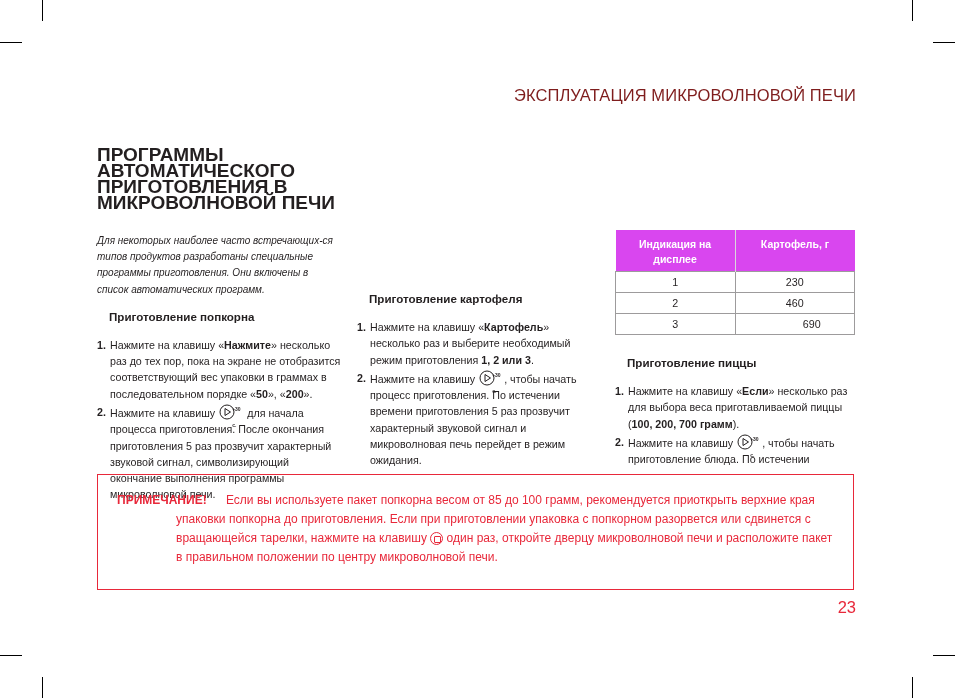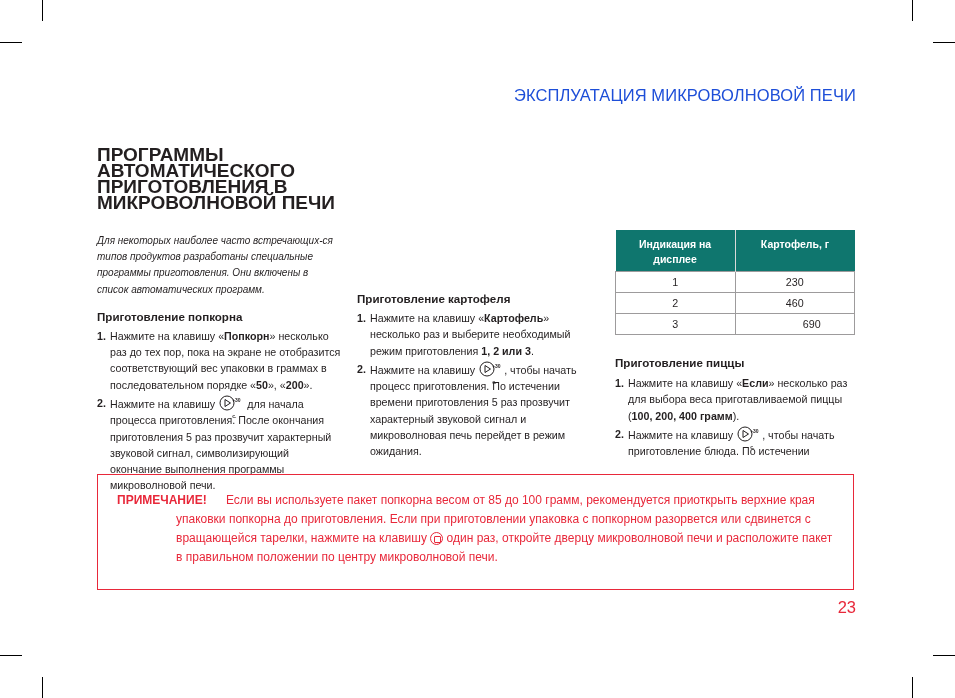--- a/index.html
+++ b/index.html
@@ -3,42 +3,42 @@
 <meta charset="utf-8">
 <style>
   html, body { margin: 0; padding: 0; background: #ffffff; }
   body { width: 955px; height: 698px; position: relative; overflow: hidden;
          font-family: "Liberation Sans", sans-serif; color: #231f20; }
   .crop { position: absolute; background: #000; }
   .v { width: 1px; height: 21px; }
   .h { height: 1px; width: 22px; }
 
   .section-title { position: absolute; right: 99px; top: 86px; font-size: 16.5px;
-        color: #1d4ed8; letter-spacing: 0.1px; }
+        color: #7f1d1d; letter-spacing: 0.1px; }
   .main-title { position: absolute; left: 97px; top: 147px; width: 320px;
         font-size: 19px; font-weight: bold; line-height: 16px; color: #231f20; }
 
   .col { position: absolute; font-size: 10.7px; line-height: 16.3px; }
   .col1 { left: 97px; top: 233px; width: 245px; }
   .col2 { left: 357px; top: 233px; width: 245px; }
   .col3 { left: 615px; top: 230px; width: 245px; }
 
   .intro { font-size: 10px; line-height: 16.2px; margin: 0; font-style: italic; }
-  .sub { font-weight: bold; font-size: 11.6px; margin: 0; line-height: 16px; }
+  .sub { font-weight: bold; font-size: 11.6px; margin: 12px; line-height: 16px; }
   ol { margin: 0; padding: 0; list-style: none; }
   ol li { position: relative; padding-left: 13px; }
   ol li .num { position: absolute; left: 0; top: 0; font-weight: bold; }
   b { font-weight: bold; }
 
   .play { display: inline-block; position: relative; width: 26px; height: 16px; vertical-align: -3px; }
   .play svg { position: absolute; left: 1px; top: 0; }
   .play .sup { position: absolute; left: 14px; top: -3px; font-size: 5px; font-weight: bold; }
 
   table.pot { border-collapse: collapse; width: 240px; font-size: 10.7px; }
-  table.pot th { background: #0f766e; color: #fff; font-weight: bold; font-size: 10.5px;
+  table.pot th { background: #d946ef; color: #fff; font-weight: bold; font-size: 10.5px;
         padding: 7px 4px 4px 4px; line-height: 15px; vertical-align: top; border-right: 1px solid #d9d9d9; }
   table.pot th:last-child { border-right: none; }
   table.pot td { text-align: center; border: 1px solid #9d9b9c; height: 20px; padding: 0; }
   table.pot tr:last-child td:last-child { border-bottom-right-radius: 8px; padding-left: 34px; }
 
   .note { position: absolute; left: 97px; top: 474px; width: 757px; height: 116px;
         border: 1.5px solid #e8283a; box-sizing: border-box; color: #e8283a;
         font-size: 12px; line-height: 19px; }
   .note .label { position: absolute; left: 19px; top: 16px; font-weight: bold; }
   .note .text { position: absolute; left: 78px; top: 16px; width: 660px; text-indent: 50px; }
@@ -62,21 +62,21 @@
 
 <div class="section-title">ЭКСПЛУАТАЦИЯ МИКРОВОЛНОВОЙ ПЕЧИ</div>
 <div class="main-title">ПРОГРАММЫ АВТОМАТИЧЕСКОГО ПРИГОТОВЛЕНИЯ В МИКРОВОЛНОВОЙ ПЕЧИ</div>
 
 <div class="col col1">
   <p class="intro">Для некоторых наиболее часто встречающих-ся типов продуктов разработаны специальные программы приготовления. Они включены в список автоматических программ.</p>
   <p class="sub" style="margin-top:11px;">Приготовление попкорна</p>
   <ol style="margin-top:3px;">
     <li>
       <span class="num">1.</span>
-      <span>Нажмите на клавишу «</span><b>Попкорн</b><span>» несколько раз до тех пор, пока на экране не отобразится соответствующий вес упаковки в граммах в последовательном порядке «</span><b>50</b><span>», «</span><b>200</b><span>».</span>
+      <span>Нажмите на клавишу «</span><b>Нажмите</b><span>» несколько раз до тех пор, пока на экране не отобразится соответствующий вес упаковки в граммах в последовательном порядке «</span><b>50</b><span>», «</span><b>200</b><span>».</span>
     </li>
     <li style="margin-top:2px;">
       <span class="num">2.</span>
       <span>Нажмите на клавишу</span>
       <span class="play">
         <svg width="16" height="16" viewBox="0 0 16 16">
             <circle cx="8" cy="8" r="7" fill="none" stroke="#231f20" stroke-width="1"></circle>
             <path d="M6 4.5 L11.5 8 L6 11.5 Z" fill="none" stroke="#231f20" stroke-width="1"></path>
           </svg>
         <span class="sup">+30 с.</span>
@@ -128,21 +128,21 @@
       <tr>
           <td>3</td>
           <td>690</td>
         </tr>
     </tbody>
   </table>
   <p class="sub" style="margin-top:20px;">Приготовление пиццы</p>
   <ol style="margin-top:4px;">
     <li>
       <span class="num">1.</span>
-      <span>Нажмите на клавишу «</span><b>Если</b><span>» несколько раз для выбора веса приготавливаемой пиццы (</span><b>100, 200, 400 грамм</b><span>).</span>
+      <span>Нажмите на клавишу «</span><b>Если</b><span>» несколько раз для выбора веса приготавливаемой пиццы (</span><b>100, 200, 700 грамм</b><span>).</span>
     </li>
     <li style="margin-top:2px;">
       <span class="num">2.</span>
       <span>Нажмите на клавишу</span>
       <span class="play">
         <svg width="16" height="16" viewBox="0 0 16 16">
             <circle cx="8" cy="8" r="7" fill="none" stroke="#231f20" stroke-width="1"></circle>
             <path d="M6 4.5 L11.5 8 L6 11.5 Z" fill="none" stroke="#231f20" stroke-width="1"></path>
           </svg>
         <span class="sup">+30 с.</span>

